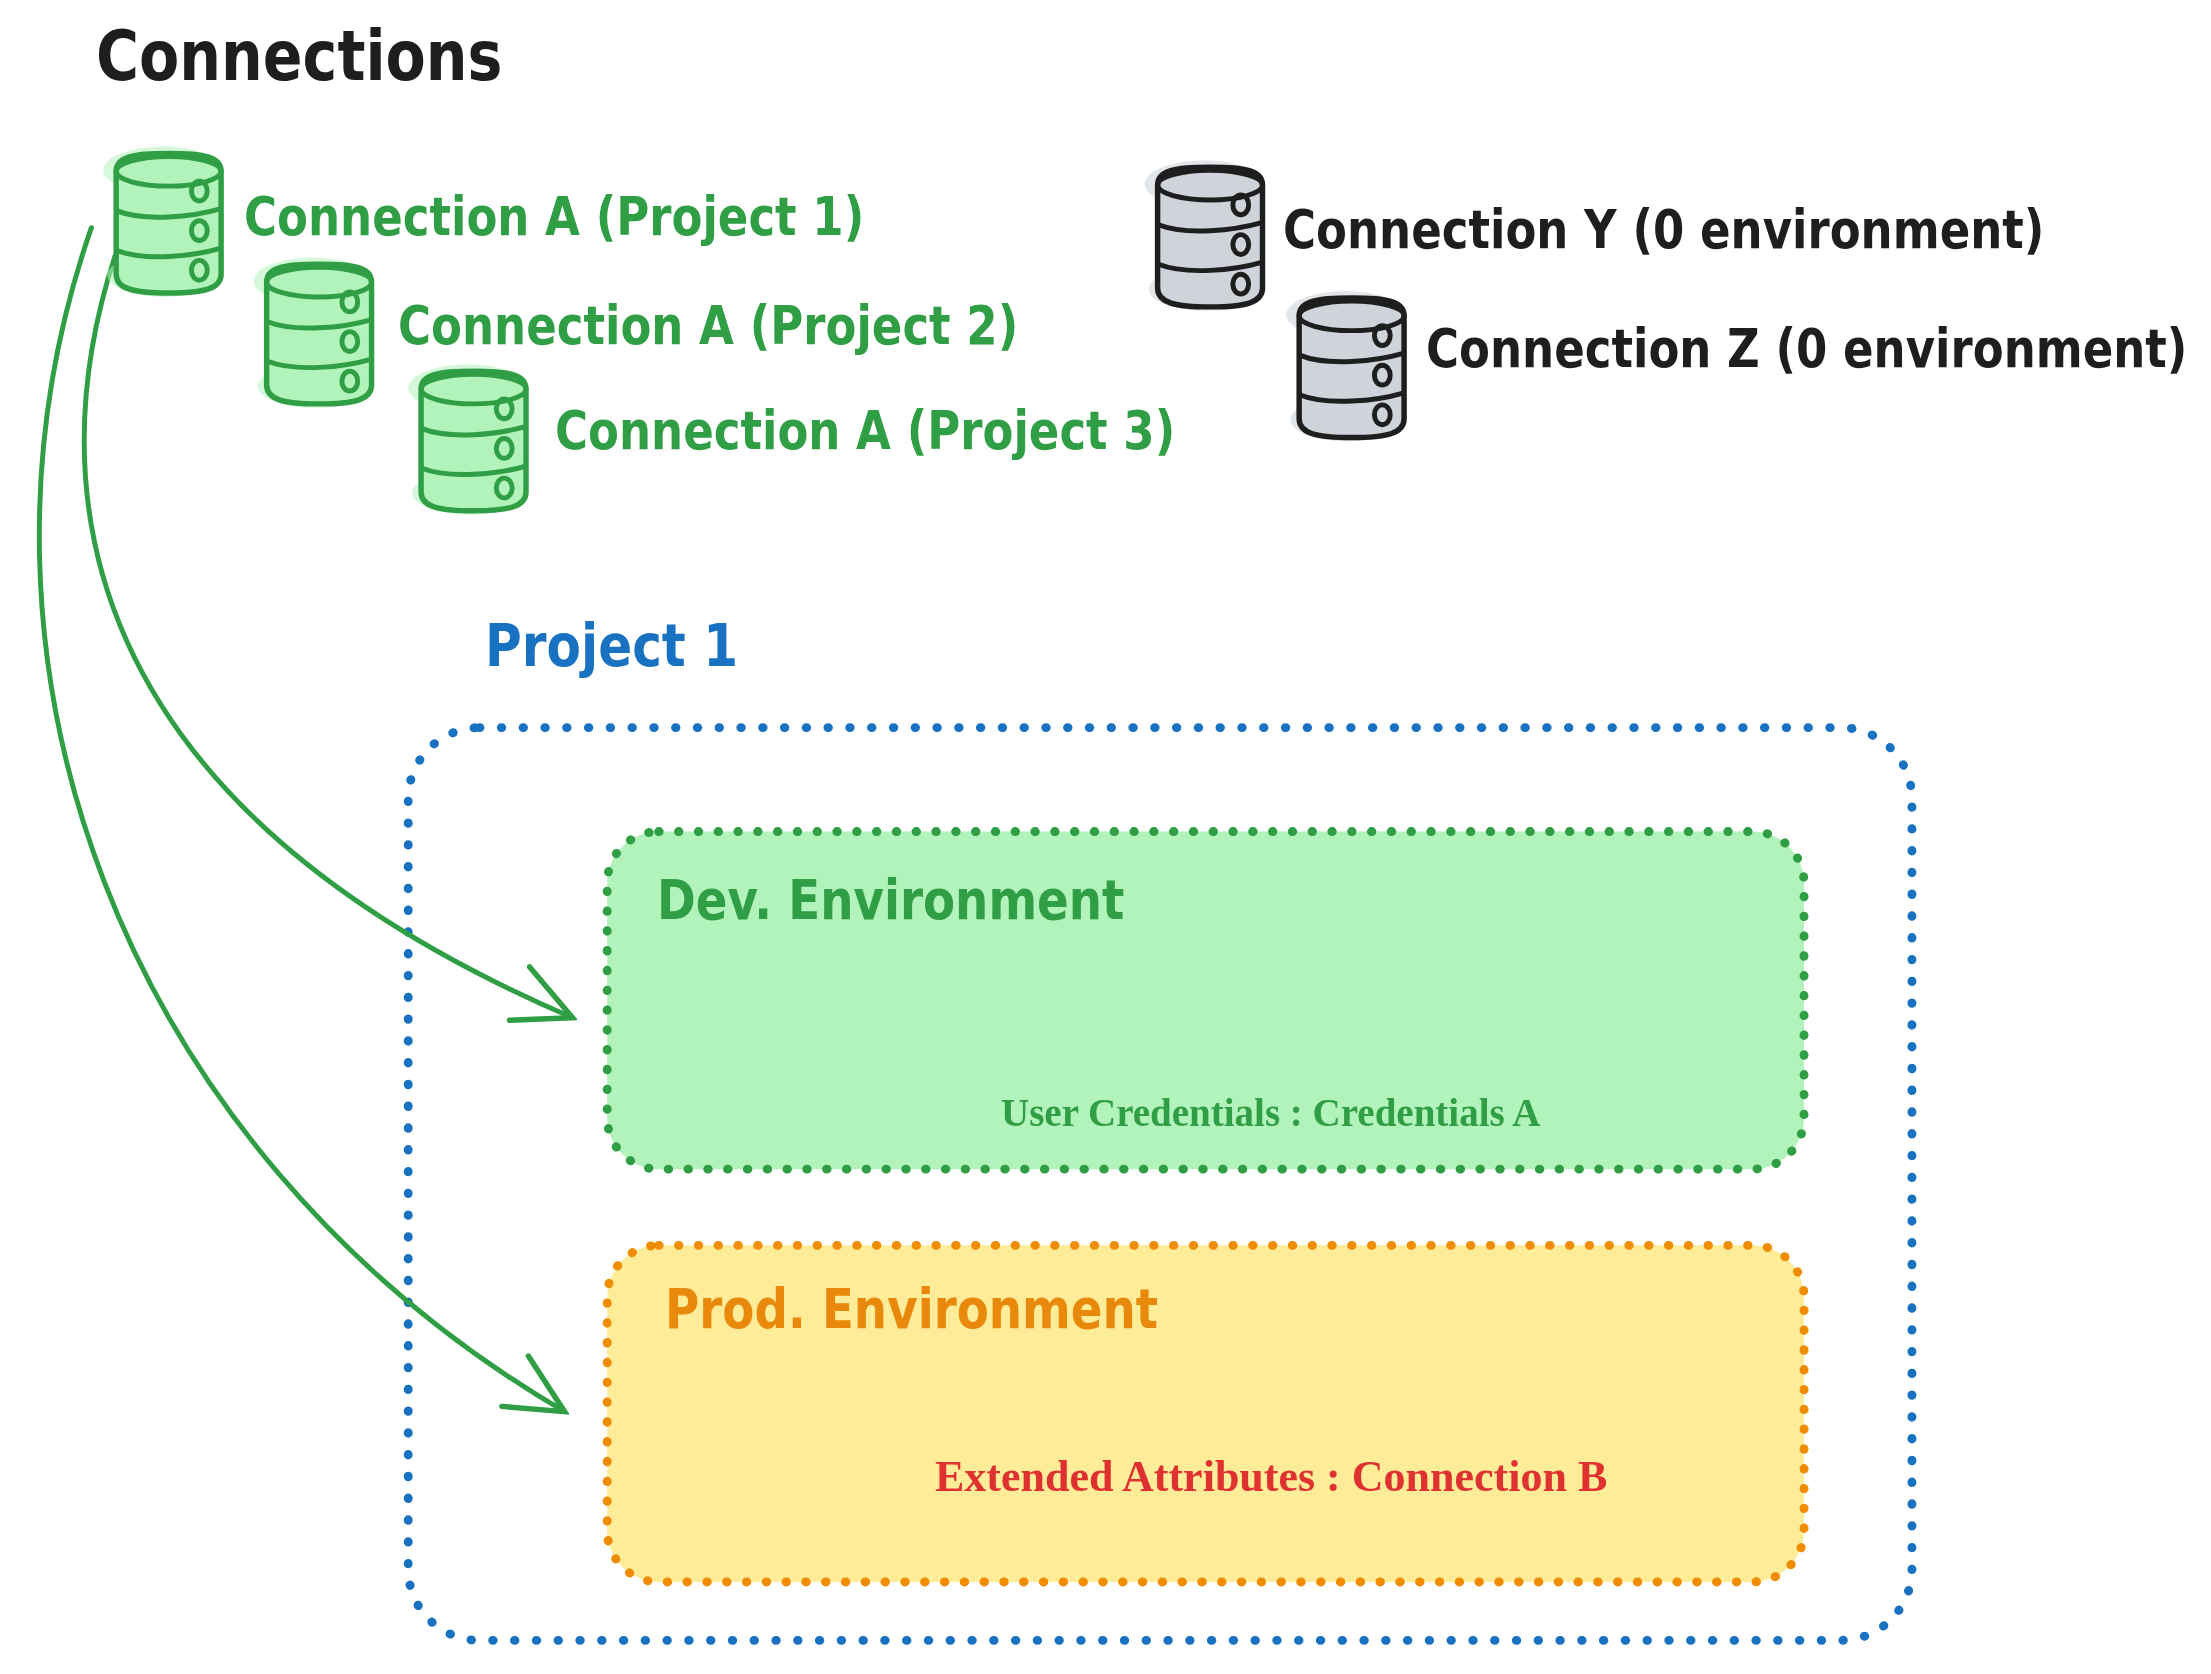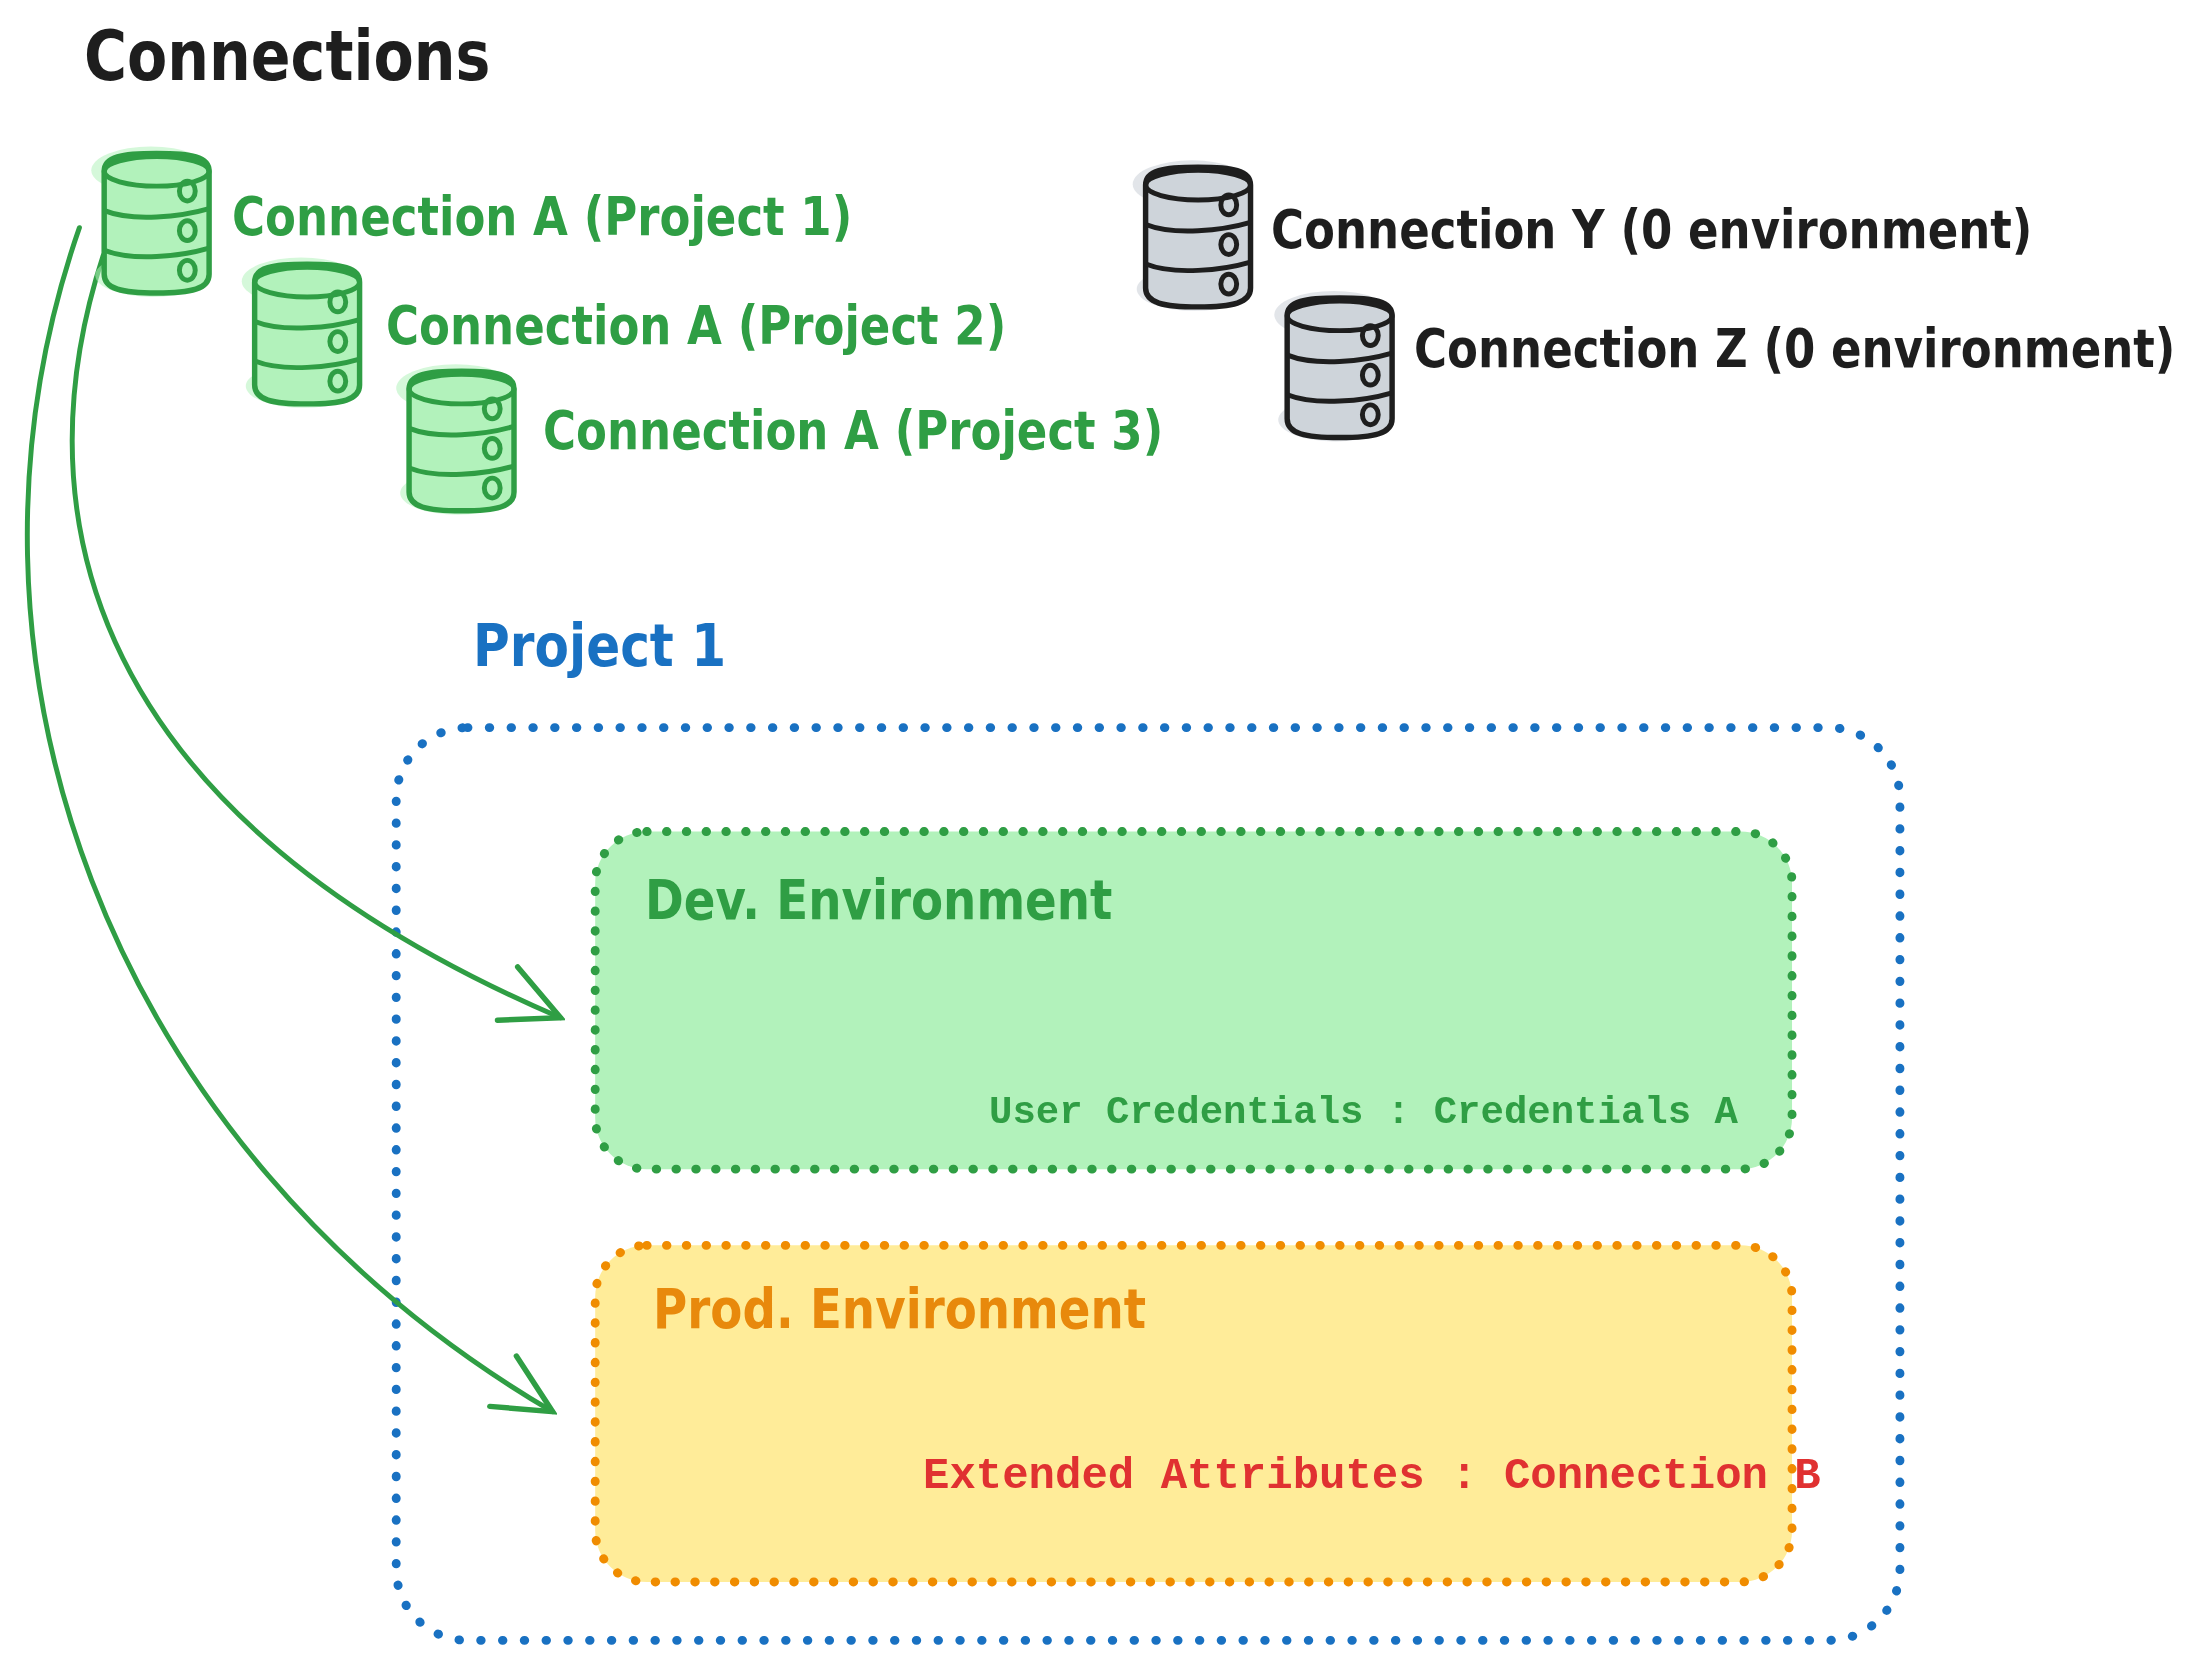--- a/index.html
+++ b/index.html
@@ -1,32 +1,32 @@
 <!DOCTYPE html>
 <html><head>
 <meta charset="utf-8">
 <style>
   html,body{margin:0;padding:0;background:#ffffff;}
   body{width:2212px;height:1674px;overflow:hidden;font-family:"DejaVu Sans",sans-serif;}
-  .stage{position:relative;width:1932px;height:1674px;background:#ffffff;}
+  .stage{position:relative;width:1932px;height:1674px;background:#ffffff;margin-left:12px;}
   svg.layer{position:absolute;left:0;top:0;display:block;}
   .txt{
     position:absolute;
     white-space:nowrap;
     line-height:1.2;
     font-weight:bold;
     font-family:"DejaVu Sans",sans-serif;
     transform:scaleX(0.85);
     transform-origin:left top;
   }
   .mono{
     position:absolute;
     white-space:nowrap;
     font-weight:bold;
-    font-family:Liberation Mono, monospace;
+    font-family:Liberation Serif, serif;
     transform:none;
   }
   .c-black{color:#1e1e1e;}
   .c-green{color:#2f9e44;}
   .c-blue{color:#1971c2;}
   .c-orange{color:#e8890c;}
   .c-red{color:#e03131;}
 
   .title{left:84px;top:15px;font-size:69px;}
   .lblA1{left:232px;top:185px;font-size:53px;}

